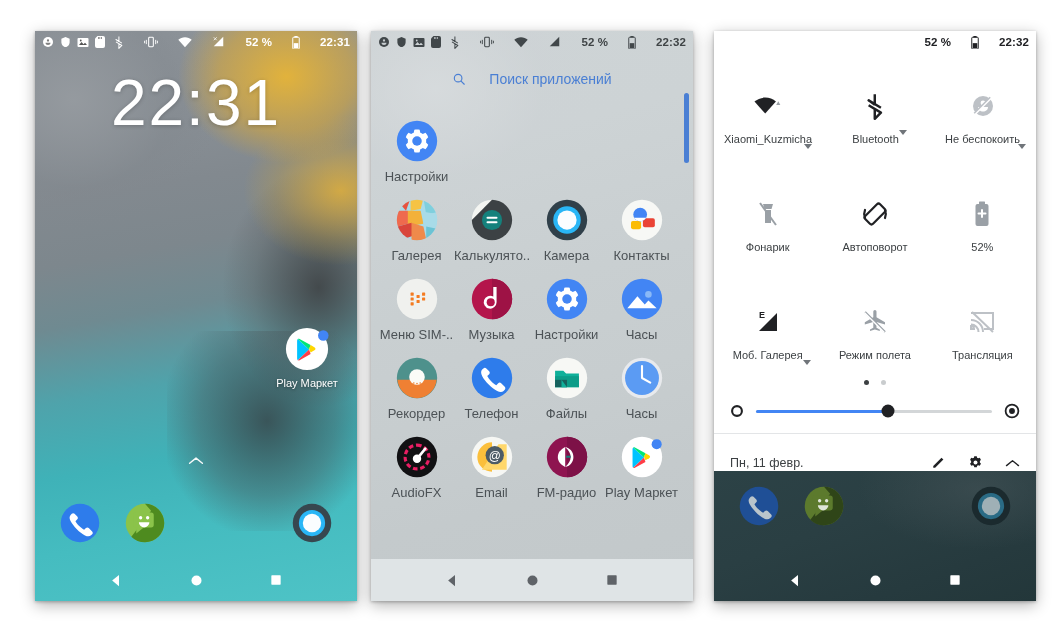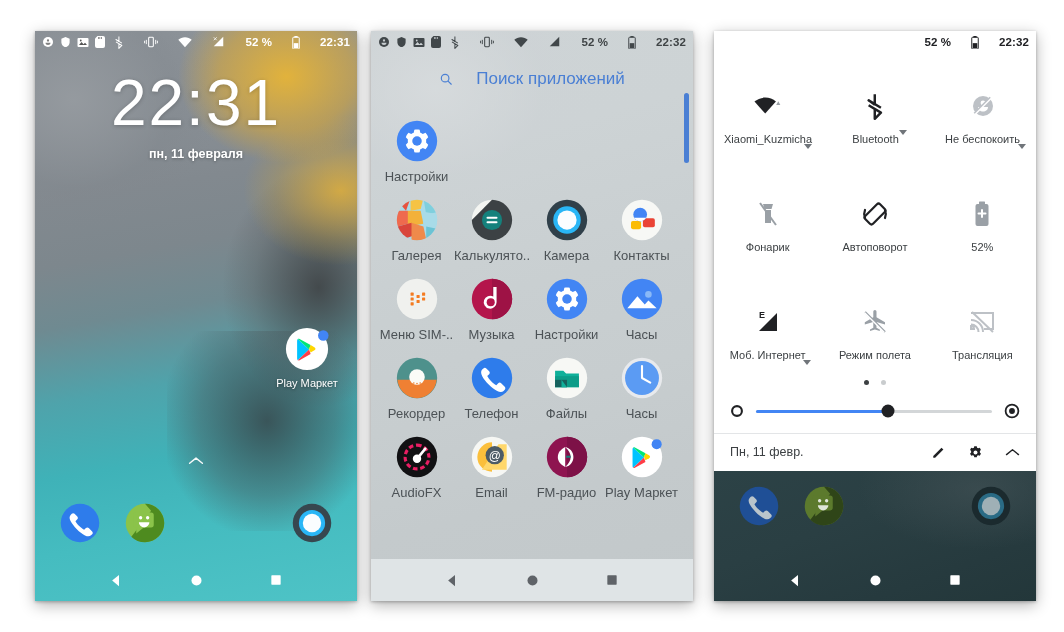--- a/index.html
+++ b/index.html
@@ -106,21 +106,21 @@
   
   .drawer-bg {
     position:absolute; inset:0;
     background:
       radial-gradient(ellipse 200px 160px at 20% 10%, rgba(215,219,221,0.9) 0%, rgba(205,210,213,0.4) 55%, rgba(0,0,0,0) 80%),
       linear-gradient(165deg, #ced4d6 0%, #cdd3d5 22%, #c9cfd1 45%, #c7cdcf 62%, #c4cacc 78%, #c2c8ca 100%);
   }
   .drawer-search {
     position:absolute; left:0; right:0; top: 36px; height: 24px;
     display:flex; align-items:center; justify-content:center; gap:23px;
-    color:#4a7fd4; font-size: 17px; z-index:3;
+    color:#4a7fd4; font-size: 14px; z-index:3;
   }
   .drawer-grid {
     position: absolute; left: 8px; right: 10px; top: 84px; z-index:3;
   }
   .drow { display:flex; }
   .dcell { width: 75px; text-align:center; padding-top: 4px; }
   .dcell .ic-wrap { width: 44px; height:44px; margin: 0 auto; position:relative; }
   .dcell .lbl {
     margin-top: 6px; font-size: 13px; color:#4c5256;
     white-space: nowrap; overflow: hidden; text-overflow: clip;
@@ -159,21 +159,21 @@
     display:flex; align-items:center; padding: 0 16px; gap: 12px;
   }
   .qs-track { flex:1; height:3px; background:#d3d6d8; border-radius:2px; position:relative; }
   .qs-fill { position:absolute; left:0; top:0; height:3px; width: 56%; background:#4285f4; border-radius:2px; }
   .qs-thumb {
     position:absolute; left:56%; top:50%; transform:translate(-50%,-50%);
     width:13px; height:13px; border-radius:50%; background:#202124;
   }
   .qs-footer {
     position:absolute; left:0; right:0; top: 402px; height: 37px; z-index:3;
-    display:flex; align-items:center; padding: 0 16px;
+    display:flex; align-items:flex-end; padding: 0 16px;
     border-top: 1px solid #e3e5e7;
     font-size: 12.5px; color:#3c4043;
   }
   .qs-footer .sp { margin-left:auto; display:flex; align-items:center; gap: 22px; }
   .qs-home {
     position:absolute; left:0; right:0; top: 440px; bottom:0; z-index:2;
     background:
       radial-gradient(ellipse 160px 80px at 82% 14%, rgba(70,84,88,0.55) 0%, rgba(45,60,64,0) 75%),
       linear-gradient(160deg, #2c4246 0%, #2a3f43 40%, #263a3e 75%, #23373a 100%);
   }
@@ -247,21 +247,20 @@
               <rect x="3.5" y="0" width="5" height="2" fill="#fff"></rect>
               <rect x="1" y="2" width="10" height="18" rx="1.2" fill="none" stroke="#fff" stroke-width="1.5"></rect>
               <rect x="2.5" y="11" width="7" height="7.5" fill="#fff"></rect>
             </svg>
         </span>
         <span>22:31</span>
       </div>
     </div>
 
     <div class="lock-clock">22:31</div>
-    <div class="lock-date">пн, 11 февраля</div>
 
     <div class="home-icon" id="hi-play">
       <div class="ic-wrap">
         <svg class="ic" width="46" height="46" viewBox="0 0 48 48">
           <circle cx="24" cy="24" r="22" fill="#ffffff"></circle>
           <g transform="translate(13.5,12.5) scale(0.92)">
             <path d="M1 1.2 13.8 13.2 1 25.3C0.5 24.9 0.2 24.2 0.2 23.4V3.1c0-.8.3-1.5.8-1.9z" fill="#00c3ff"></path>
             <path d="M1 1.2C1.5.8 2.3.7 3 1.1l12.5 7L13.8 13.2z" fill="#00e676"></path>
             <path d="M1 25.3 13.8 13.2l1.7 5.1-12.5 7c-.7.4-1.5.3-2-.2z" fill="#ff3d47"></path>
             <path d="m15.5 8.1 4.3 2.4c1.6.9 1.6 2.6 0 3.5l-4.3 2.4-1.7-4.2z" fill="#ffd600"></path>
@@ -747,21 +746,21 @@
       </div>
 
       <div class="qs-row" style="margin-top:12px;">
         <div class="qs-tile">
           <div class="qs-ic">
             <svg class="ic" width="26" height="26" viewBox="0 0 26 26">
               <path d="M22 4v18H4z" fill="#202124"></path>
               <text x="4" y="9" font-size="9" font-weight="bold" fill="#202124" font-family="Liberation Sans, sans-serif">E</text>
             </svg>
           </div>
-          <div class="qs-lbl">Моб. Интернет</div>
+          <div class="qs-lbl">Моб. Галерея</div>
           <div class="qs-caret"></div>
         </div>
         <div class="qs-tile">
           <div class="qs-ic">
             <svg class="ic" width="26" height="26" viewBox="0 0 26 26">
               <path d="M23 15.5v-2.2l-8.5-5V2.6a1.6 1.6 0 0 0-3.2 0v5.7l-8.5 5v2.2l8.5-2.6v5.8L8 20.4V22l4.9-1.4L17.8 22v-1.6l-3.3-1.7v-5.8z" fill="#9aa0a6"></path>
               <path d="M3 3 23 23" stroke="#9aa0a6" stroke-width="2.2"></path>
               <path d="M2.4 3.6 22.4 23.6" stroke="#ffffff" stroke-width="1.4"></path>
             </svg>
           </div>

